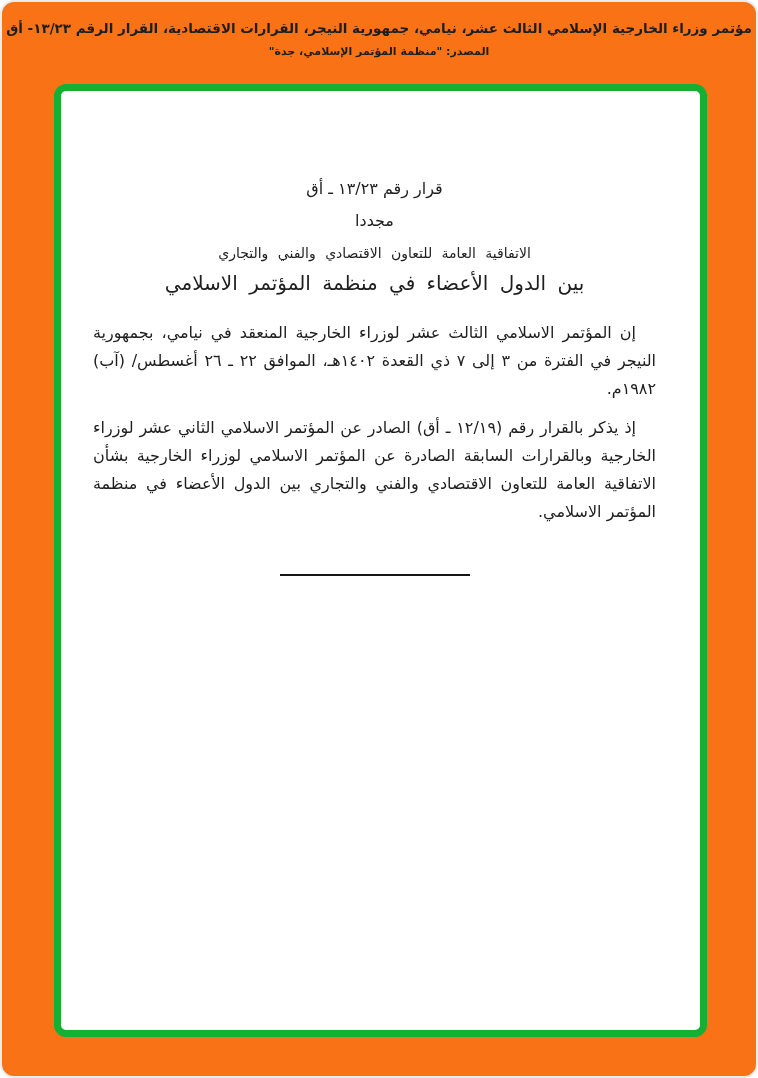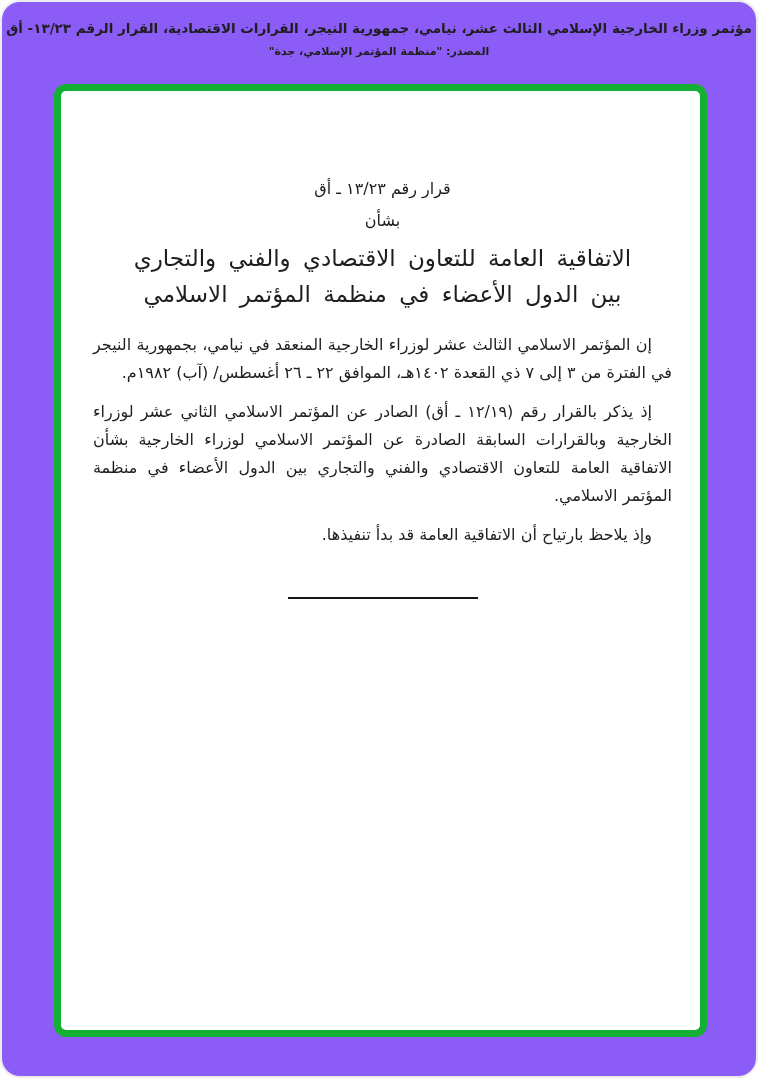--- a/index.html
+++ b/index.html
@@ -6,23 +6,23 @@
   html, body { margin: 0; padding: 0; }
   body {
     width: 758px; height: 1078px;
     background: #ffffff;
     font-family: "DejaVu Sans", sans-serif;
     color: #1e1e1e;
   }
   .page {
     position: relative;
     width: 758px; height: 1078px;
-    background: #8b5cf6;
+    background: #f97316;
     border: 2px solid #ececec;
-    border-radius: 20px;
+    border-radius: 14px;
     overflow: hidden;
   }
   
   .doc-header {
     text-align: center;
     padding-top: 16px;
     font-weight: bold;
     line-height: 1.55;
   }
   .doc-header .line1 { font-size: 13.5px; letter-spacing: 0; }
@@ -31,29 +31,29 @@
   
   .resolution-frame {
     position: absolute;
     left: 52px; top: 82px;
     width: 653px; height: 953px;
     border: 7px solid #14b034;
     border-radius: 12px;
     background: #ffffff;
   }
   .frame-content {
-    padding: 88px 28px 0 32px;
+    padding: 88px 44px 0 32px;
   }
 
   
   .title-block { text-align: center; }
   .title-line-number   { font-size: 16px;   margin-bottom: 13px; }
   .title-line-regard   { font-size: 16px;   margin-bottom: 15px; }
-  .title-line-subject1 { font-size: 23px; word-spacing: 5px; margin-bottom: 10px; }
-  .title-line-subject2 { font-size: 23px; word-spacing: 5px; }
+  .title-line-subject1 { font-size: 14px; word-spacing: 5px; margin-bottom: 10px; }
+  .title-line-subject2 { font-size: 20px; word-spacing: 5px; }
 
   
   .body-text {
     margin-top: 24px;
     font-size: 16px;
     line-height: 28px;
     text-align: justify;
   }
   .body-text p {
     margin: 0 0 11px 0;
@@ -77,31 +77,30 @@
   <div class="doc-header">
     <div class="line1">مؤتمر وزراء الخارجية الإسلامي الثالث عشر، نيامي، جمهورية النيجر، القرارات الاقتصادية، القرار الرقم ١٣/٢٣- أق</div>
     <div class="line2">المصدر:  "منظمة المؤتمر الإسلامي، جدة"</div>
   </div>
 
   <div class="resolution-frame">
     <div class="frame-content">
 
       <div class="title-block">
         <div class="title-line-number">قرار رقم ١٣/٢٣ ـ أق</div>
-        <div class="title-line-regard">بشأن</div>
+        <div class="title-line-regard">مجددا</div>
         <div class="title-line-subject1">الاتفاقية العامة للتعاون الاقتصادي والفني والتجاري</div>
         <div class="title-line-subject2">بين الدول الأعضاء في منظمة المؤتمر الاسلامي</div>
       </div>
 
       <div class="body-text">
         <p><b></b><span>إن المؤتمر الاسلامي الثالث عشر لوزراء الخارجية المنعقد في نيامي، بجمهورية النيجر في الفترة من ٣ إلى ٧ ذي القعدة ١٤٠٢هـ، الموافق ٢٢ ـ ٢٦ أغسطس/ (آب) ١٩٨٢م.</span></p>
 
         <p><b></b><span>إذ يذكر بالقرار رقم (١٢/١٩ ـ أق) الصادر عن المؤتمر الاسلامي الثاني عشر لوزراء الخارجية وبالقرارات السابقة الصادرة عن المؤتمر الاسلامي لوزراء الخارجية بشأن الاتفاقية العامة للتعاون الاقتصادي والفني والتجاري بين الدول الأعضاء في منظمة المؤتمر الاسلامي.</span></p>
 
-        <p><b></b><span>وإذ يلاحظ بارتياح أن الاتفاقية العامة قد بدأ تنفيذها.</span></p>
 
 
       </div>
 
       <hr class="divider-rule">
 
     </div>
   </div>
 
 </div>

